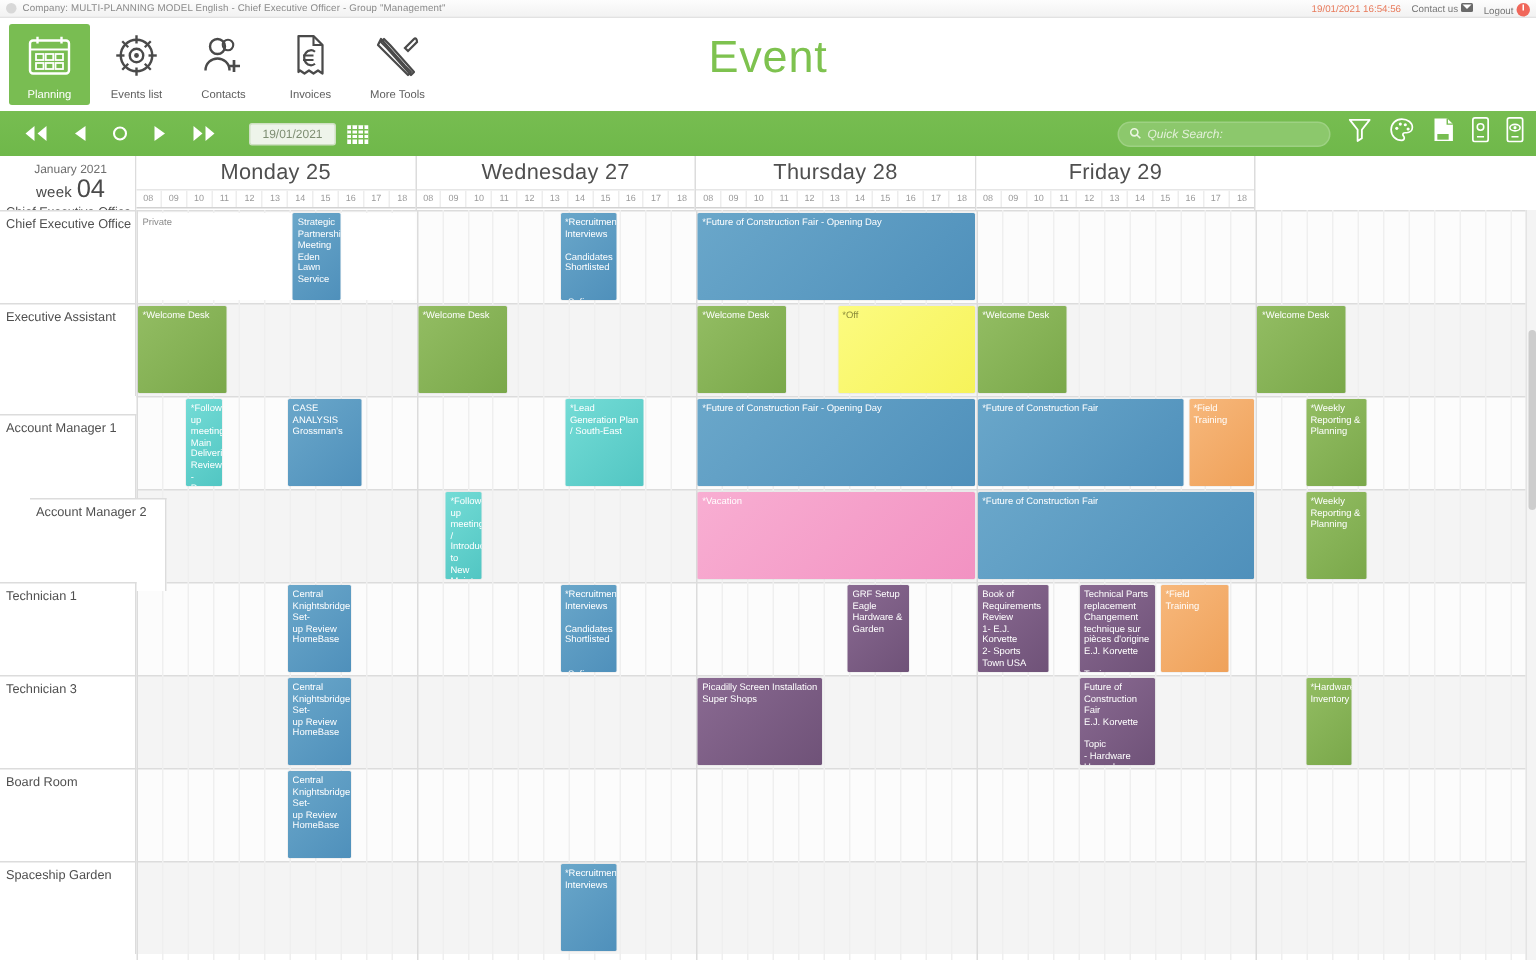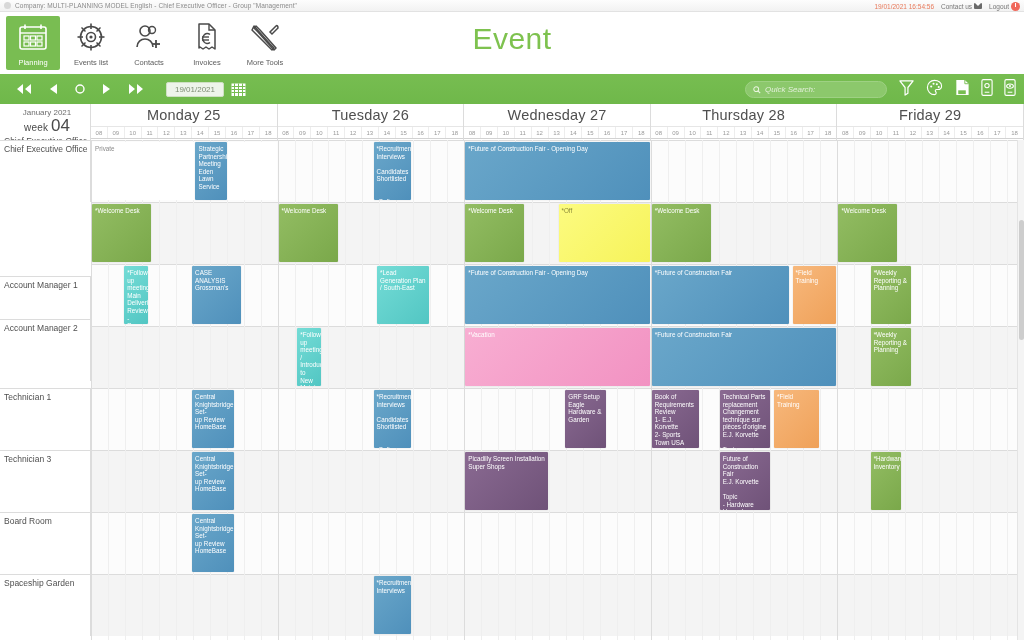--- a/index.html
+++ b/index.html
@@ -431,36 +431,20 @@
     <div class="corner">
       <div class="c-month">January 2021</div>
       <div class="c-week">
         <span>week</span>
         <b>04</b>
       </div>
       <div class="c-role">Chief Executive Office</div>
     </div>
     <div class="dayhead" id="dh0">
         <div class="dayname">Monday 25</div>
-        <div class="hours">
-          <span>08</span>
-          <span>09</span>
-          <span>10</span>
-          <span>11</span>
-          <span>12</span>
-          <span>13</span>
-          <span>14</span>
-          <span>15</span>
-          <span>16</span>
-          <span>17</span>
-          <span>18</span>
-        </div>
-      </div>
-    <div class="dayhead" id="dh1">
-        <div class="dayname">Tuesday 26</div>
         <div class="hours">
           <span>08</span>
           <span>09</span>
           <span>10</span>
           <span>11</span>
           <span>12</span>
           <span>13</span>
           <span>14</span>
           <span>15</span>
           <span>16</span>
@@ -578,22 +562,23 @@
       <div class="hoursep" style="left: 905.255px;"></div>
       <div class="hoursep" style="left: 922.218px;"></div>
       <div class="hoursep" style="left: 939.182px;"></div>
       <div class="hoursep" style="left: 956.145px;"></div>
       <div class="hoursep" style="left: 973.109px;"></div>
       <div class="hoursep" style="left: 990.073px;"></div>
       <div class="hoursep" style="left: 1007.04px;"></div>
     </div>
   <div class="rows-layer" id="rowsLayer">
       <div class="res-label" style="top: 0px; height: 62px;">Chief Executive Office</div>
+      <div class="res-label" style="top: 62px; height: 62px;">Executive Assistant</div>
       <div class="res-label" style="top: 136px; height: 62px;">Account Manager 1</div>
-      <div class="res-label" style="top: 179px; height: 62px;">Account Manager 2</div>
+      <div class="res-label" style="top: 192px; height: 62px; margin-left: 20px;">Account Manager 2</div>
       <div class="res-label" style="top: 248px; height: 62px;">Technician 1</div>
       <div class="res-label" style="top: 310px; height: 62px;">Technician 3</div>
       <div class="res-label" style="top: 372px; height: 62px;">Board Room</div>
       <div class="res-label" style="top: 434px; height: 62px;">Spaceship Garden </div>
     </div>
   <div class="events-layer" id="eventsLayer">
       <div class="ev" style="background: rgb(255, 255, 255); color: rgb(138, 138, 138); left: 92px; width: 184.6px; top: 2px; height: 58px; box-shadow: none;">Private</div>
       <div class="ev" style="background: linear-gradient(135deg, rgb(106, 167, 202), rgb(79, 144, 187)); color: rgb(255, 255, 255); left: 195.478px; width: 31.9273px; top: 2px; height: 58px;">Strategic
 Partnership
 Meeting

